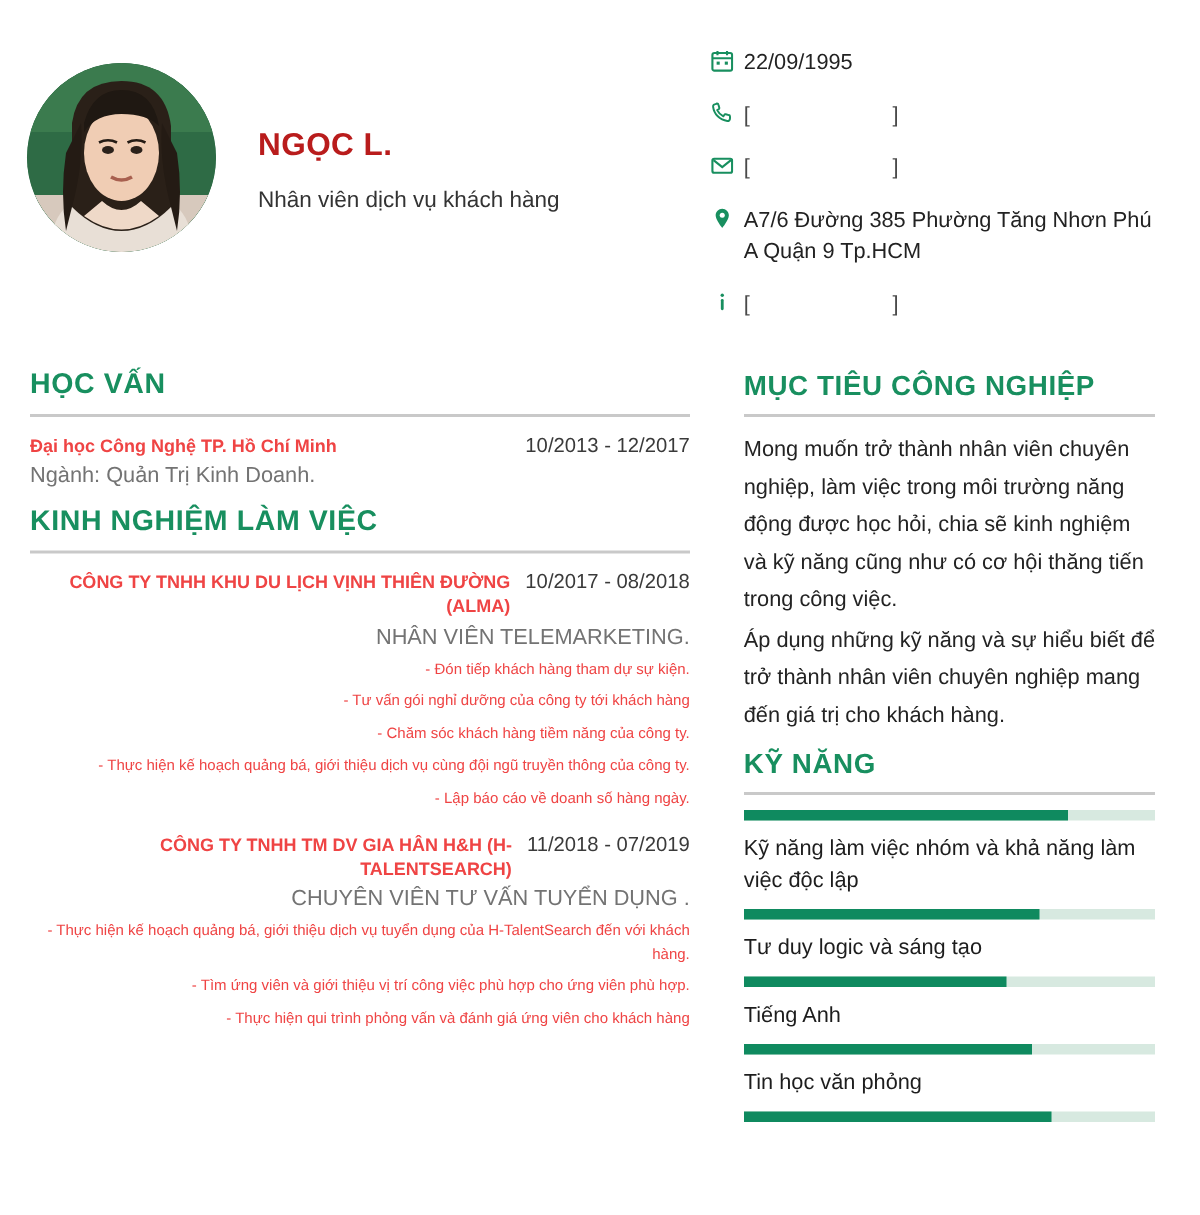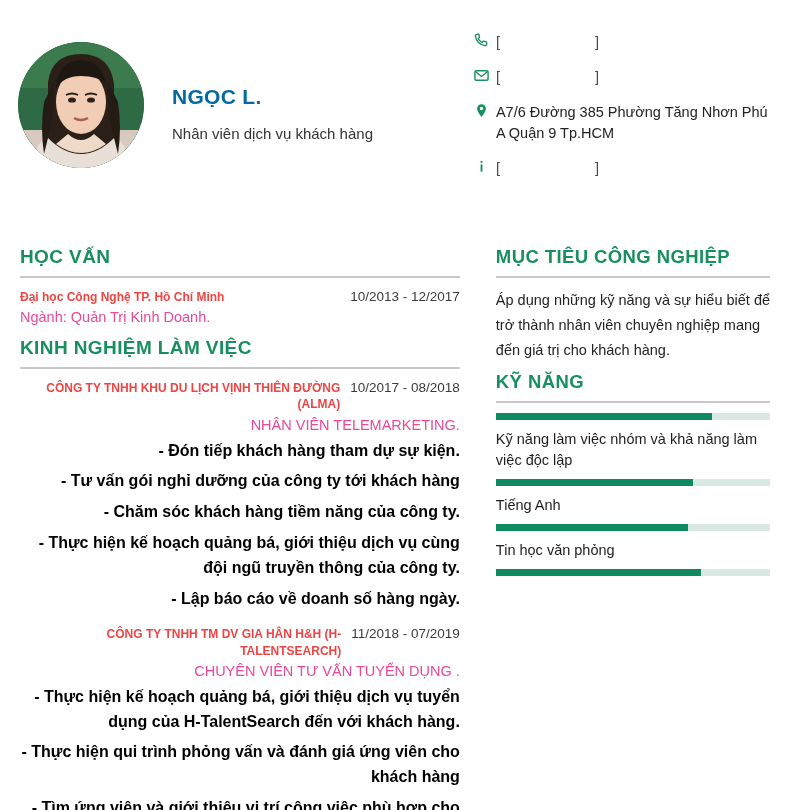--- a/index.html
+++ b/index.html
@@ -46,21 +46,21 @@
     background: #2f6f4a;
   }
   .photo svg { display: block; }
   .name-block {
     margin-left: 28px;
   }
   .name {
     font-size: 21px;
     font-weight: bold;
     letter-spacing: .3px;
-    color: #0369a1;
+    color: #b91c1c;
     margin: 16px 0 16px 0;
   }
   .job-title {
     font-size: 15px;
     color: #333;
     margin: 0;
   }
 
   .header-right {
     width: 300px;
@@ -143,29 +143,28 @@
   }
   .entry-date {
     font-size: 13.5px;
     color: #3a3a3a;
     white-space: nowrap;
     flex: 0 0 auto;
     padding-top: 1px;
   }
   .entry-sub {
     font-size: 14.5px;
-    color: #ec4899;
+    color: #737373;
     margin: 4px 0 6px 0;
   }
   .bullet {
-    font-size: 16px;
-    color: #000000;
+    font-size: 10px;
+    color: #ef4444;
     line-height: 1.55;
     margin: 0 0 6px 0;
-    font-weight: bold;
   }
   .block { margin-bottom: 14px; text-align: right; }
 
   
   .objective p {
     font-size: 14.5px;
     line-height: 1.72;
     color: #232323;
     margin: 0 0 2px 0;
   }
@@ -225,20 +224,33 @@
         </svg>
       </div>
       <div class="name-block">
         <div class="name">NGỌC L.</div>
         <div class="job-title">Nhân viên dịch vụ khách hàng</div>
       </div>
     </div>
 
     <div class="header-right">
 
+      <div class="contact-row">
+        <span class="contact-icon">
+          <svg width="15" height="15" viewBox="0 0 16 16">
+              <rect x="1" y="2.5" width="14" height="12.5" rx="1.4" fill="none" stroke="#188f5f" stroke-width="1.5"></rect>
+              <line x1="1" y1="6.2" x2="15" y2="6.2" stroke="#188f5f" stroke-width="1.5"></line>
+              <line x1="4.6" y1="1" x2="4.6" y2="4" stroke="#188f5f" stroke-width="1.5"></line>
+              <line x1="11.4" y1="1" x2="11.4" y2="4" stroke="#188f5f" stroke-width="1.5"></line>
+              <rect x="4" y="8.6" width="2.2" height="2.2" fill="#188f5f"></rect>
+              <rect x="9.8" y="8.6" width="2.2" height="2.2" fill="#188f5f"></rect>
+            </svg>
+        </span>
+        <span class="contact-text">22/09/1995</span>
+      </div>
 
       <div class="contact-row">
         <span class="contact-icon">
           <svg width="15" height="15" viewBox="0 0 16 16">
               <path d="M3.2 1.5c-1 0-1.9.9-1.7 1.9.7 5.3 4.8 9.4 10.1 10.1 1 .2 1.9-.7 1.9-1.7v-1.5c0-.5-.3-.9-.8-1l-2.2-.6c-.4-.1-.9.1-1.1.5l-.6 1c-1.9-.9-3.5-2.5-4.4-4.4l1-.6c.4-.2.6-.7.5-1.1l-.6-2.2c-.1-.5-.5-.8-1-.8z" fill="none" stroke="#188f5f" stroke-width="1.4" stroke-linejoin="round"></path>
             </svg>
         </span>
         <span class="contact-text redacted"><span>[</span><span class="bar"></span>]</span>
       </div>
 
@@ -308,32 +320,33 @@
           <p class="bullet">- Lập báo cáo về doanh số hàng ngày.</p>
         </div>
 
         <div class="block">
           <div class="entry-head">
             <div class="entry-title">CÔNG TY TNHH TM DV GIA HÂN H&amp;H (H-TALENTSEARCH)</div>
             <div class="entry-date">11/2018 - 07/2019</div>
           </div>
           <div class="entry-sub">CHUYÊN VIÊN TƯ VẤN TUYỂN DỤNG .</div>
           <p class="bullet">- Thực hiện kế hoạch quảng bá, giới thiệu dịch vụ tuyển dụng của H-TalentSearch đến với khách hàng.</p>
+          <p class="bullet">- Tìm ứng viên và giới thiệu vị trí công việc phù hợp cho ứng viên phù hợp.</p>
           <p class="bullet">- Thực hiện qui trình phỏng vấn và đánh giá ứng viên cho khách hàng</p>
-          <p class="bullet">- Tìm ứng viên và giới thiệu vị trí công việc phù hợp cho ứng viên phù hợp.</p>
         </div>
       </div>
 
     </div>
 
     <div class="col-right">
 
       <div class="section objective">
         <div class="section-title right">MỤC TIÊU CÔNG NGHIỆP</div>
         <div class="rule"></div>
+        <p>Mong muốn trở thành nhân viên chuyên nghiệp, làm việc trong môi trường năng động được học hỏi, chia sẽ kinh nghiệm và kỹ năng cũng như có cơ hội thăng tiến trong công việc.</p>
         <p>Áp dụng những kỹ năng và sự hiểu biết để trở thành nhân viên chuyên nghiệp mang đến giá trị cho khách hàng.</p>
       </div>
 
       <div class="spacer"></div>
 
       <div class="section">
         <div class="section-title right">KỸ NĂNG</div>
         <div class="rule"></div>
 
         <div class="skill">
@@ -342,20 +355,26 @@
           </div>
         </div>
 
         <div class="skill">
           <div class="skill-name">Kỹ năng làm việc nhóm và khả năng làm việc độc lập</div>
           <div class="bar-track">
             <div class="bar-fill" style="width: 72%; background: rgb(15, 138, 95);"></div>
           </div>
         </div>
 
+        <div class="skill">
+          <div class="skill-name">Tư duy logic và sáng tạo</div>
+          <div class="bar-track">
+            <div class="bar-fill" style="width: 64%; background: rgb(15, 138, 95);"></div>
+          </div>
+        </div>
 
         <div class="skill">
           <div class="skill-name">Tiếng Anh</div>
           <div class="bar-track">
             <div class="bar-fill" style="width: 70%; background: rgb(15, 138, 95);"></div>
           </div>
         </div>
 
         <div class="skill">
           <div class="skill-name">Tin học văn phỏng</div>

